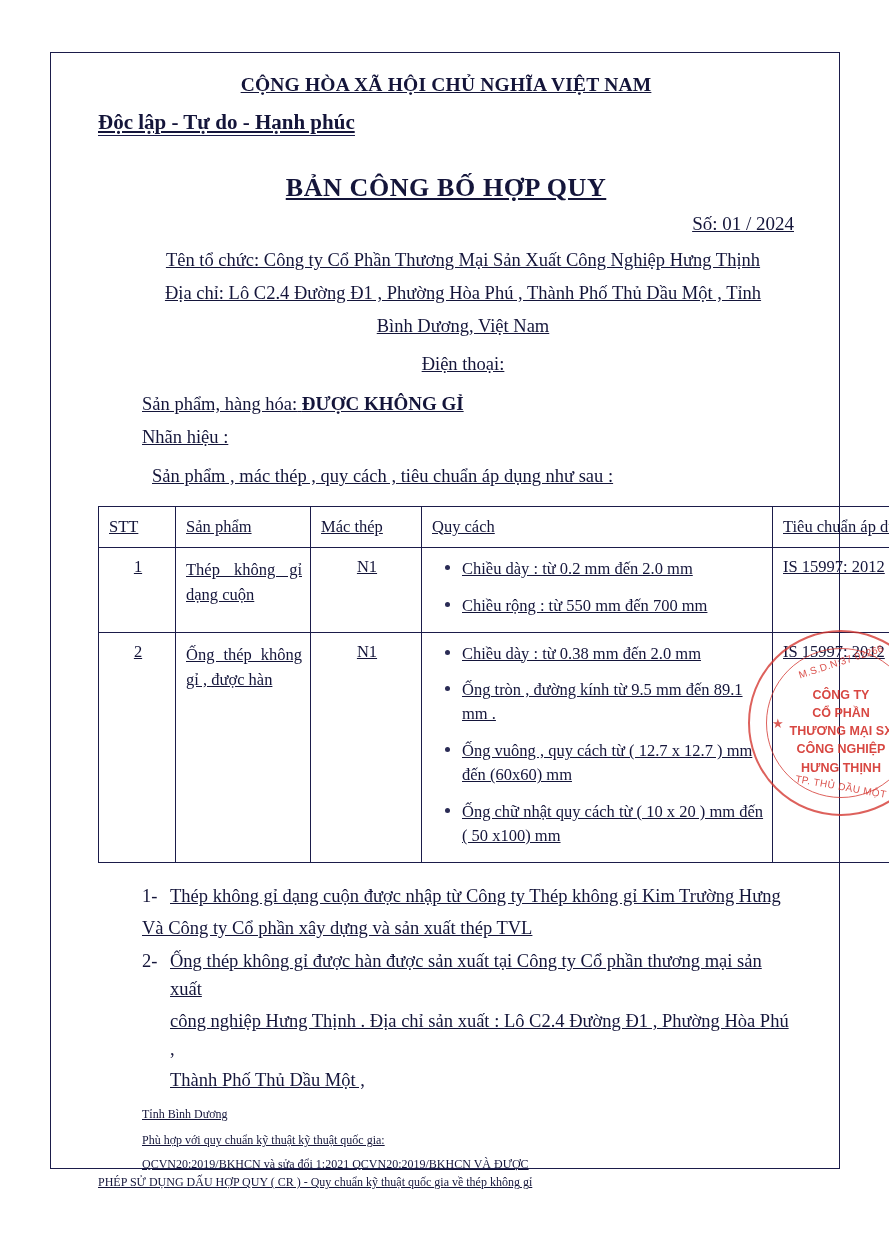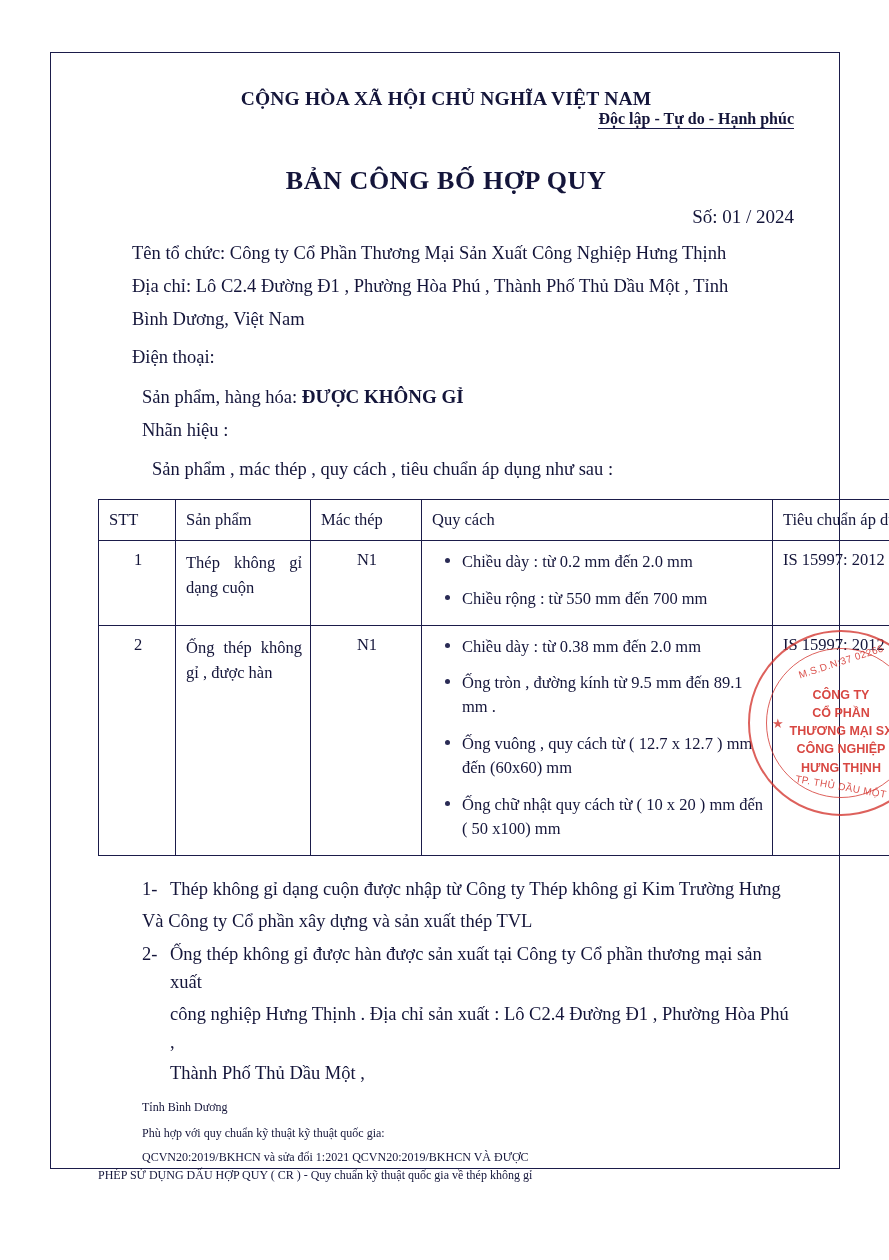--- a/index.html
+++ b/index.html
@@ -23,39 +23,40 @@
     top: 52px;
     width: 790px;
     height: 1117px;
     border: 1.5px solid #1b1c4a;
     box-sizing: border-box;
   }
 
   #content {
     position: absolute;
     left: 72px;
-    top: 76px;
+    top: 62px;
     width: 748px;
     box-sizing: border-box;
     padding: 0 26px;
+    text-decoration: underline;
   }
 
   
   .natl-title {
     text-align: center;
     font-weight: bold;
     font-size: 19.5px;
     letter-spacing: .2px;
     margin-top: 12px;
   }
   .natl-sub {
-    text-align: right;
-    font-weight: bold;
-    font-size: 16px;
-    margin-top: 0;
+    text-align: left;
+    font-weight: bold;
+    font-size: 21px;
+    margin-top: 14px;
   }
   .natl-sub span {
     border-bottom: 1.4px solid #1b1c4a;
     padding-bottom: 1px;
   }
 
   .doc-title {
     text-align: center;
     font-weight: bold;
     font-size: 26px;
@@ -67,21 +68,21 @@
     font-size: 19px;
     margin-top: 10px;
   }
 
   
   .p {
     font-size: 18.5px;
     line-height: 1.45;
     margin-top: 12px;
   }
-  .p.indent-1 { padding-left: 34px; }
+  .p.indent-1 { padding-left: 34px; text-align: center; }
   .p.indent-2 { padding-left: 44px; }
   .p.indent-3 { padding-left: 54px; }
   .tight { margin-top: 6px; }
 
   .inline-strong {
     font-weight: bold;
     font-size: 19px;
   }
 
   

